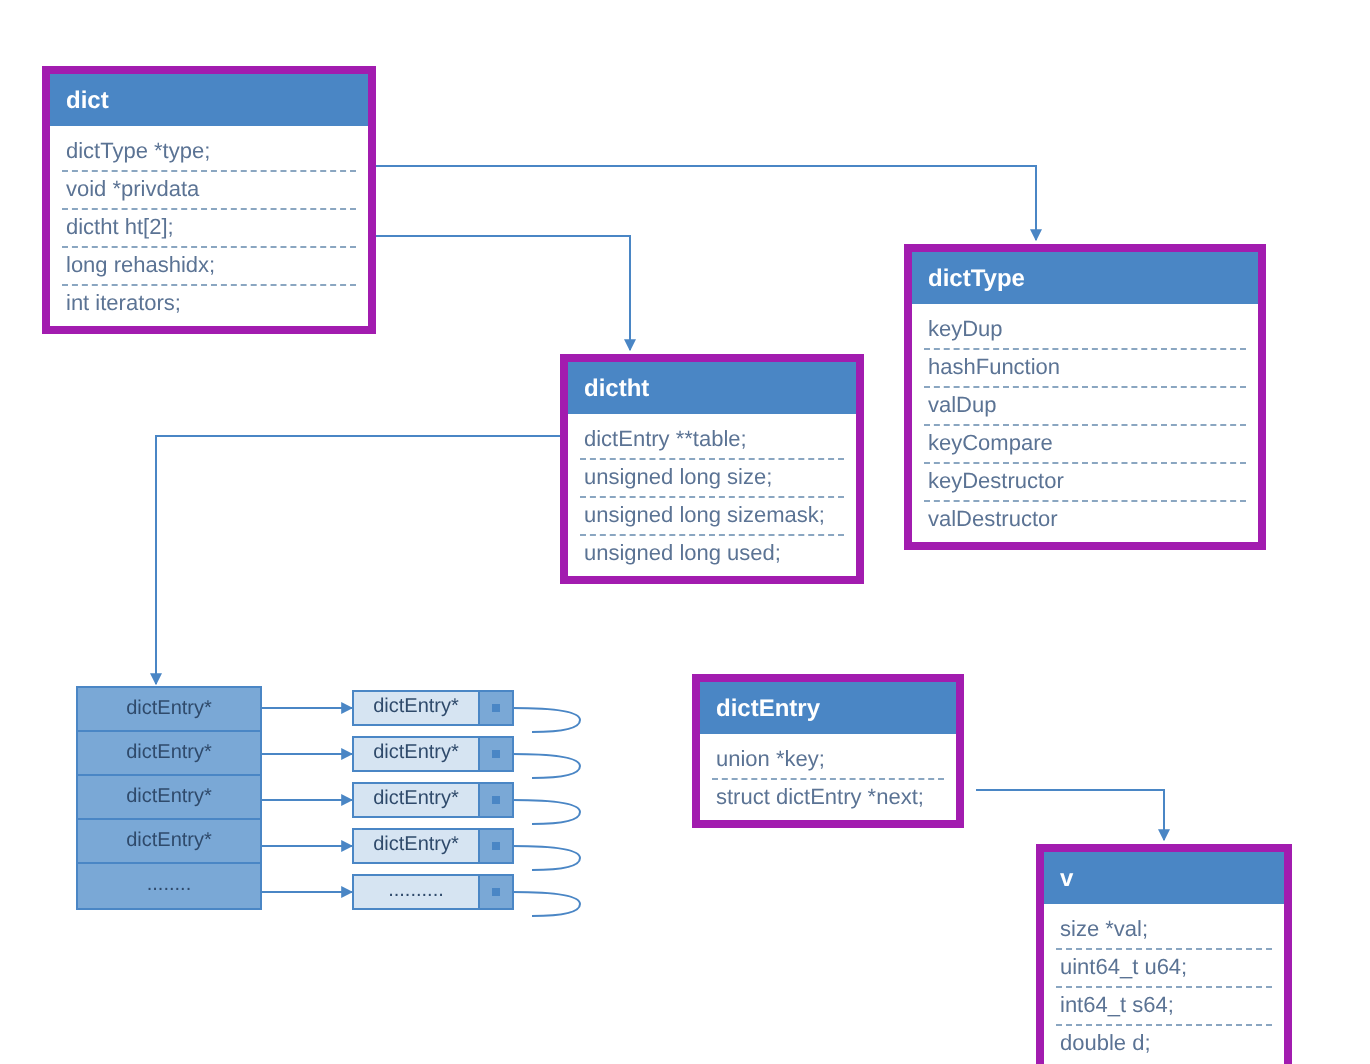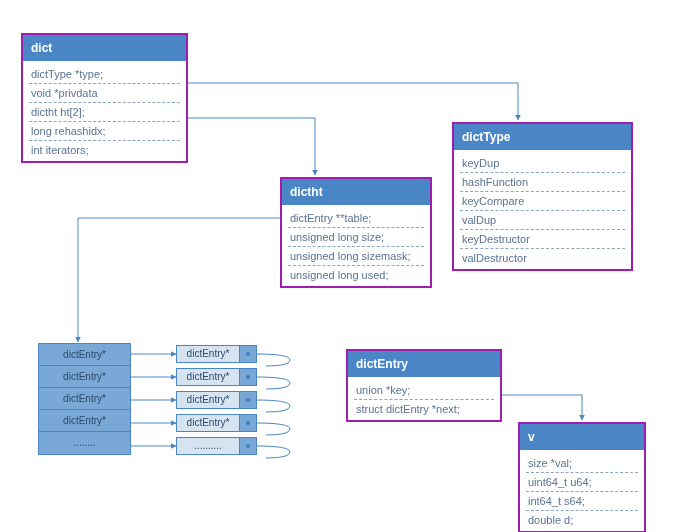--- a/index.html
+++ b/index.html
@@ -13,21 +13,21 @@
     position: relative;
     background: #fff;
   }
   .diagram {
     position: relative;
     width: 685px;
     height: 532px;
   }
   .entity {
     position: absolute;
-    border: 2px solid #a21caf;
+    border: 4px solid #a21caf;
     background: #fff;
     box-sizing: border-box;
   }
   .entity .title {
     background: #4a86c5;
     color: #fff;
     font-weight: bold;
     padding: 6px 8px;
     font-size: 12px;
   }
@@ -152,38 +152,38 @@
       <div class="field">long rehashidx;</div>
       <div class="field">int iterators;</div>
     </div>
   </div>
 
   <div class="entity" style="left:452px; top:122px; width:181px;">
     <div class="title">dictType</div>
     <div class="body">
       <div class="field">keyDup</div>
       <div class="field">hashFunction</div>
+      <div class="field">valDup</div>
       <div class="field">keyCompare</div>
-      <div class="field">valDup</div>
       <div class="field">keyDestructor</div>
       <div class="field">valDestructor</div>
     </div>
   </div>
 
   <div class="entity" style="left:280px; top:177px; width:152px;">
     <div class="title">dictht</div>
     <div class="body">
       <div class="field">dictEntry **table;</div>
       <div class="field">unsigned long size;</div>
       <div class="field">unsigned long sizemask;</div>
       <div class="field">unsigned long used;</div>
     </div>
   </div>
 
-  <div class="entity" style="left:346px; top:337px; width:156px;margin-top:12px;">
+  <div class="entity" style="left:346px; top:337px; width:136px;">
     <div class="title">dictEntry</div>
     <div class="body">
       <div class="field">union *key;</div>
       <div class="field">struct dictEntry *next;</div>
     </div>
   </div>
 
   <div class="entity" style="left:518px; top:422px; width:128px;">
     <div class="title">v</div>
     <div class="body">

